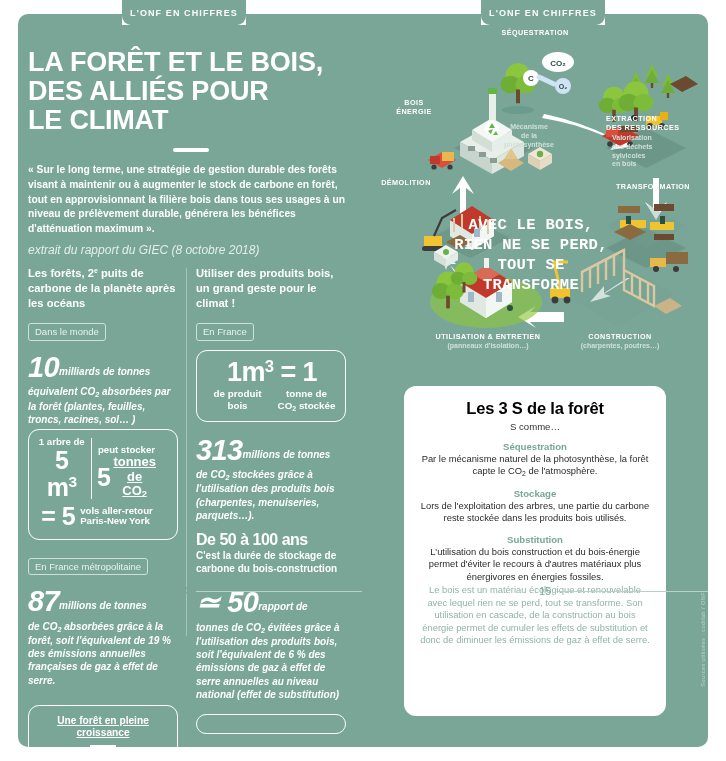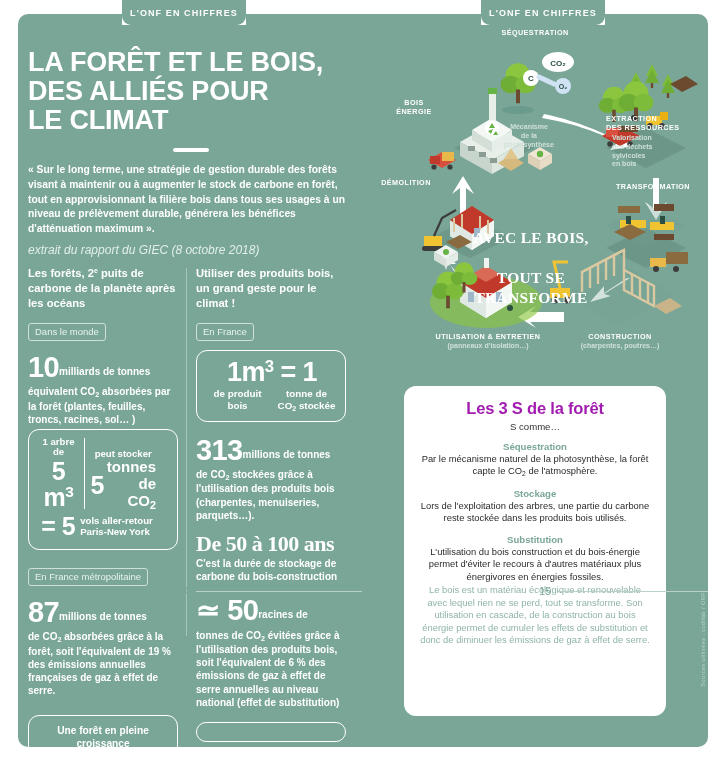--- a/index.html
+++ b/index.html
@@ -82,53 +82,53 @@
     margin-bottom: 11px;
   }
   .pill {
     display: inline-block;
     border: 1px solid #cfe0d9; border-radius: 3px;
     padding: 2px 6px 2.5px 6px;
     font-size: 9.5px; color: #e8f2ee;
     margin-bottom: 9px;
   }
 
-  .statline { line-height: 1.22; }
+  .statline { line-height: 1.22; font-style: italic; }
   .big {
     font-size: 29px; font-weight: bold; letter-spacing: -0.6px;
     vertical-align: -2px;
   }
-  .big-sm { font-size: 22px; font-weight: bold; letter-spacing: -0.5px; font-family: Liberation Serif, serif; }
+  .big-sm { font-size: 16px; font-weight: bold; letter-spacing: -0.5px; }
   .body {
     font-size: 10px; font-weight: bold; line-height: 1.3;
   }
   .body-run { font-size: 10px; font-weight: bold; line-height: 1.32; }
 
   sub { font-size: 0.72em; vertical-align: -0.25em; }
   sup { font-size: 0.62em; vertical-align: 0.55em; }
 
   
   .box {
     border: 1.6px solid #ffffff; border-radius: 11px;
     color: #ffffff; text-align: center;
   }
 
   .box-arbre { margin-top: 3px; padding: 7px 18px 8px 6px; }
   .arbre-top { display: flex; align-items: flex-end; }
   .arbre-cell { flex: 1; padding: 0 3px; }
   .arbre-div { width: 1.4px; background: #ffffff; align-self: stretch; margin: 1px 2px 1px 2px; }
   .arbre-lbl { font-size: 9.6px; font-weight: bold; line-height: 1.1; }
   .arbre-num { font-size: 25px; font-weight: bold; letter-spacing: -0.5px; line-height: 1.05; }
-  .arbre-unit { font-size: 15px; font-weight: bold; line-height: 1.12; text-align: right; }
+  .arbre-unit { font-size: 13px; font-weight: bold; line-height: 1.12; text-align: center; text-decoration: underline; }
   .arbre-row2 { display: flex; align-items: center; justify-content: center; margin-top: 2px; gap: 5px; }
   .arbre-row2 .n { font-size: 25px; font-weight: bold; letter-spacing: -0.5px; }
   .arbre-row2 .t { font-size: 9.6px; font-weight: bold; line-height: 1.12; text-align: left; }
 
   .box-croiss { margin-top: 18px; padding: 9px 8px 10px 8px; }
-  .croiss-h { font-size: 10.2px; font-weight: bold; line-height: 1.22; }
+  .croiss-h { font-size: 10.2px; font-weight: bold; line-height: 1.22; text-decoration: underline; }
   .eqsign {
     width: 26px; height: 0; margin: 5px auto 2px auto;
     border-top: 3.6px solid #fff; border-bottom: 3.6px solid #fff;
     height: 9px;
   }
   .croiss-num { font-size: 29px; font-weight: bold; letter-spacing: -0.6px; line-height: 1.0; }
   .croiss-num .a { font-size: 14px; font-weight: bold; }
 
   .box-m3 { padding: 7px 4px 8px 6px; margin-bottom: 11px; }
   .m3-top { font-size: 27px; font-weight: bold; letter-spacing: -0.6px; line-height: 1.05; }
@@ -156,21 +156,21 @@
 
   
   .card {
     position: absolute; left: 404px; top: 386px;
     width: 262px; height: 330px;
     background: #ffffff; border-radius: 12px;
     padding: 13px 16px 10px 16px;
     text-align: center;
   }
   .card-title {
-    color: #a21caf; font-size: 16.5px; font-weight: bold;
+    color: #000000; font-size: 16.5px; font-weight: bold;
     letter-spacing: -0.2px;
   }
   .card-sub { color: #333333; font-size: 9.6px; margin-top: 3px; }
   .s-block { margin-top: 9px; }
   .s-head { color: #7aa698; font-size: 9.6px; font-weight: bold; }
   .s-body { color: #2b2b2b; font-size: 9.4px; line-height: 1.32; margin-top: 1px; }
   .casc-head { color: #111111; font-size: 9.6px; font-weight: bold; margin-top: 10px; }
   .casc-body { color: #8fb4a8; font-size: 9.4px; line-height: 1.34; margin-top: 1px; }
 
   
@@ -294,21 +294,21 @@
         de CO<sub>2</sub> stockées grâce à l'utilisation des produits bois (charpentes, menuiseries, parquets…).
       </div>
     </div>
 
     <div style="height:9px"></div>
     <div class="big-sm">De 50 à 100 ans</div>
     <div class="body-run">C'est la durée de stockage de carbone du bois-construction</div>
 
     <div style="height:10px"></div>
     <div class="statline">
-      <span class="big">≃ 50</span><span class="body">racines de</span>
+      <span class="big">≃ 50</span><span class="body">rapport de</span>
       <div class="body-run">
         tonnes de CO<sub>2</sub> évitées grâce à l'utilisation des produits bois, soit l'équivalent de <b>6 %</b> des émissions de gaz à effet de serre annuelles au niveau national (effet de substitution)
       </div>
     </div>
 
     <div class="box box-two">
       
       
     </div>
   </div>
@@ -508,23 +508,23 @@
     <div class="illu-lbl" style="left:200px; top:302px; width:104px;">CONSTRUCTION</div>
     <div class="illu-lbl illu-sub" style="left:196px; top:312px; width:112px; letter-spacing:0;">(charpentes, poutres…)</div>
 
     <div class="illu-lbl" style="left:52px; top:302px; width:136px;">UTILISATION &amp; ENTRETIEN</div>
     <div class="illu-lbl illu-sub" style="left:56px; top:312px; width:128px; letter-spacing:0;">(panneaux d'isolation…)</div>
 
     <div class="illu-lbl" style="left:0px; top:148px; width:76px;">DÉMOLITION</div>
 
     <div class="illu-lbl" style="left:14px; top:68px; width:64px;">BOIS<br>ÉNERGIE</div>
 
-    <div class="illu-center" style="left:78px; top:198px; width:170px;">
+    <div class="illu-center" style="left:78px; top:185px; width:170px;font-family:Liberation Mono, monospace;">
       <span>AVEC LE BOIS,</span><br>
-      <br>
+      <span>RIEN NE SE PERD,</span><br>
       <span>TOUT SE</span><br>
       <span>TRANSFORME</span>
     </div>
   </div>
 
   <div class="card">
     <div class="card-title">Les 3 S de la forêt</div>
     <div class="card-sub">S comme…</div>
 
     <div class="s-block">

